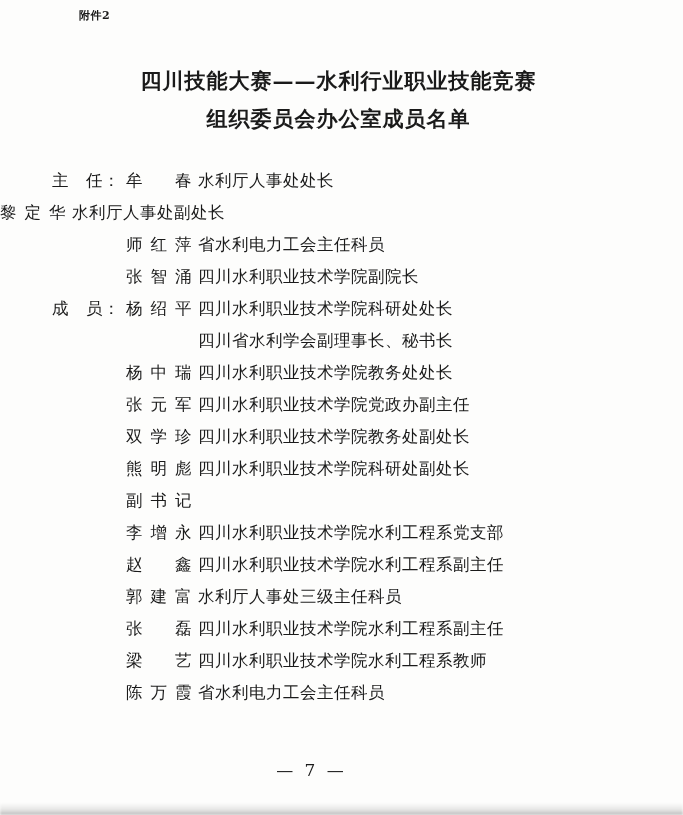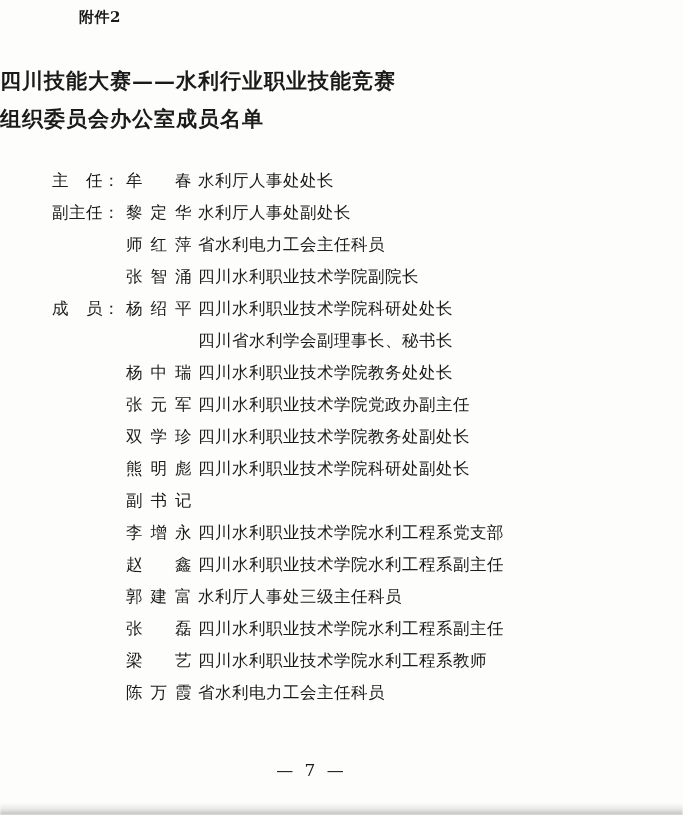--- a/index.html
+++ b/index.html
@@ -18,30 +18,31 @@
   .page {
     position: relative;
     width: 683px;
     height: 815px;
     background: #fdfdfc;
   }
   .attachment-label {
     position: absolute;
     left: 64px;
     top: 8px;
-    font-size: 15px;
+    font-size: 11px;
     font-weight: bold;
     letter-spacing: 0.5px;
     padding-left: 15px;
   }
   .title-block {
     position: absolute;
     left: 0;
     top: 62px;
     width: 677px;
+    text-align: center;
   }
   .title-line {
     font-size: 21px;
     font-weight: bold;
     letter-spacing: 1px;
     line-height: 38px;
     white-space: nowrap;
   }
   .roster {
     position: absolute;
@@ -115,21 +116,20 @@
     <div class="title-line">组织委员会办公室成员名单</div>
   </div>
 
   <div class="roster" id="roster">
       <div class="row">
         <div class="role">主　任：</div>
         <div class="name">牟　春</div>
         <div class="post">水利厅人事处处长</div>
       </div>
       <div class="row">
-        <div class="role">副主任：</div>
         <div class="name">黎定华</div>
         <div class="post">水利厅人事处副处长</div>
       </div>
       <div class="row contname">
         <div class="role"></div>
         <div class="name">师红萍</div>
         <div class="post">省水利电力工会主任科员</div>
       </div>
       <div class="row contname">
         <div class="role"></div>

